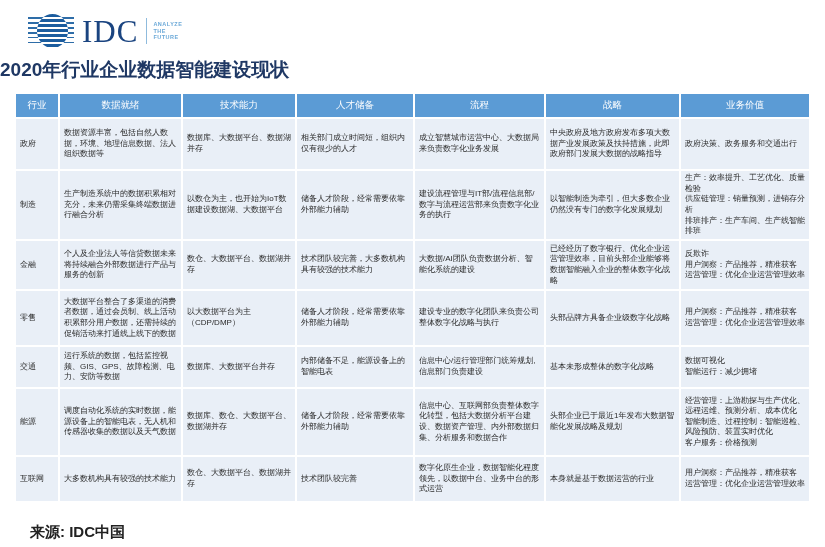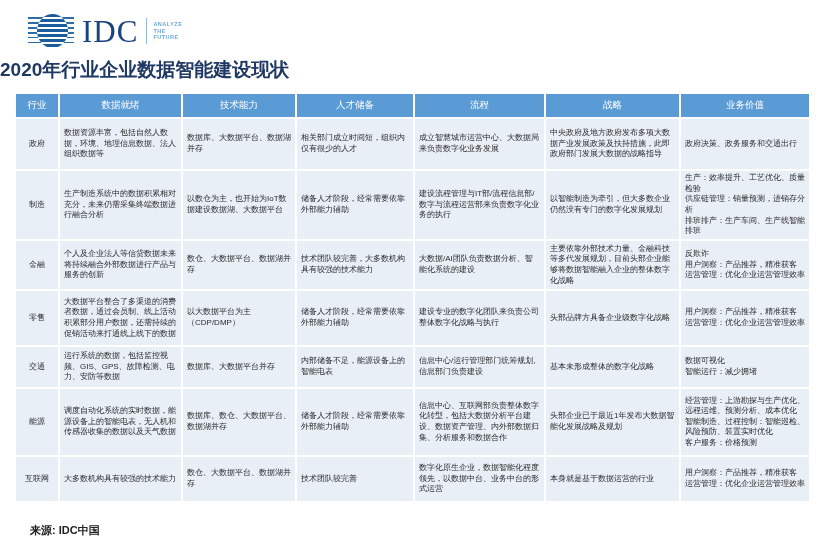--- a/index.html
+++ b/index.html
@@ -22,31 +22,31 @@
   
   .title{position:absolute;top:57px;left:0;width:825px;margin:0;text-align:left;
     font-size:19px;font-weight:bold;color:#1F3864;}
 
   
   .tbl-wrap{position:absolute;top:92px;left:14px;width:797px;}
   table{border-collapse:separate;border-spacing:2px;width:797px;table-layout:fixed;}
   th{background:#5B9BD5;color:#ffffff;font-size:9.5px;font-weight:normal;padding:5px 2px;text-align:center;}
   td{background:#E9EFF7;color:#2b2b2b;font-size:8px;line-height:1.32;padding:2px 4px;
     vertical-align:middle;white-space:pre-line;word-break:break-all;}
-  td.industry{text-align:center;white-space:normal;}
+  td.industry{white-space:normal;}
   tbody tr:nth-child(1) td{height:46px;}
   tbody tr:nth-child(2) td{height:64px;}
   tbody tr:nth-child(3) td{height:44px;}
   tbody tr:nth-child(4) td{height:50px;}
   tbody tr:nth-child(5) td{height:36px;}
   tbody tr:nth-child(6) td{height:62px;}
   tbody tr:nth-child(7) td{height:40px;}
 
   
-  .source{position:absolute;top:523px;left:30px;font-size:11px;font-weight:bold;color:#222222;}
+  .source{position:absolute;top:523px;left:30px;font-size:15px;font-weight:bold;color:#222222;}
 </style>
 </head>
 <body>
 
 <div class="page">
 
   <div class="logo">
     <div class="globe"></div>
     <div class="logo-text">IDC</div>
     <div class="logo-divider"></div>
@@ -101,21 +101,21 @@
           <td>生产：效率提升、工艺优化、质量检验
 供应链管理：销量预测，进销存分析
 排班排产：生产车间、生产线智能排班</td>
         </tr>
         <tr>
           <td class="industry">金融</td>
           <td>个人及企业法人等信贷数据未来将持续融合外部数据进行产品与服务的创新</td>
           <td>数仓、大数据平台、数据湖并存</td>
           <td>技术团队较完善，大多数机构具有较强的技术能力</td>
           <td>大数据/AI团队负责数据分析、智能化系统的建设</td>
-          <td>主要依靠外部技术力量、金融科技等多代发展规划，目前头部企业能够将数据智能融入企业的整体数字化战略</td>
+          <td>已经经历了数字银行、优化企业运营管理效率，目前头部企业能够将数据智能融入企业的整体数字化战略</td>
           <td>反欺诈
 用户洞察：产品推荐，精准获客
 运营管理：优化企业运营管理效率</td>
         </tr>
         <tr>
           <td class="industry">零售</td>
           <td>大数据平台整合了多渠道的消费者数据，通过会员制、线上活动积累部分用户数据，还需持续的促销活动来打通线上线下的数据</td>
           <td>以大数据平台为主
 （CDP/DMP）</td>
           <td>储备人才阶段，经常需要依靠外部能力辅助</td>

